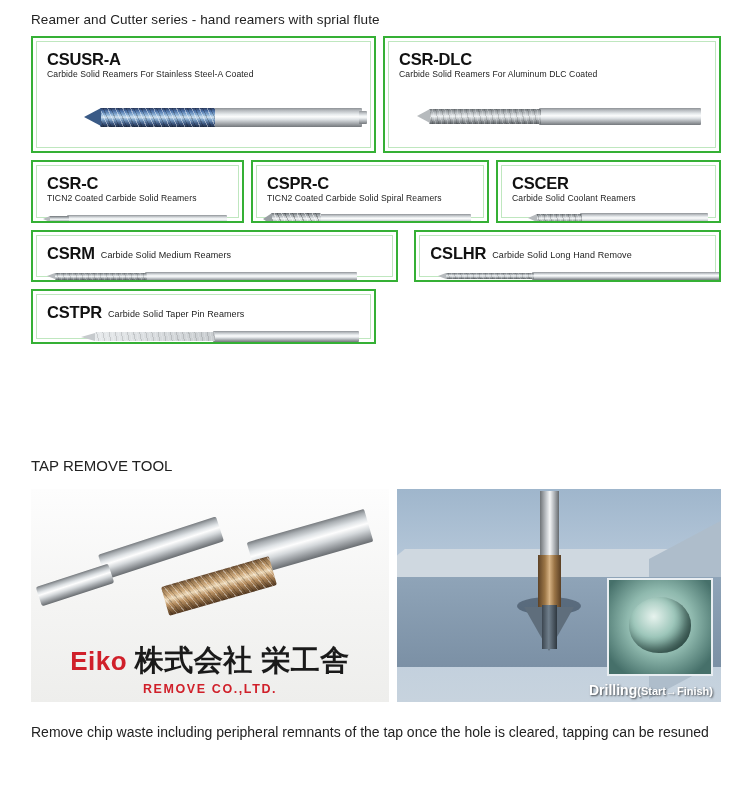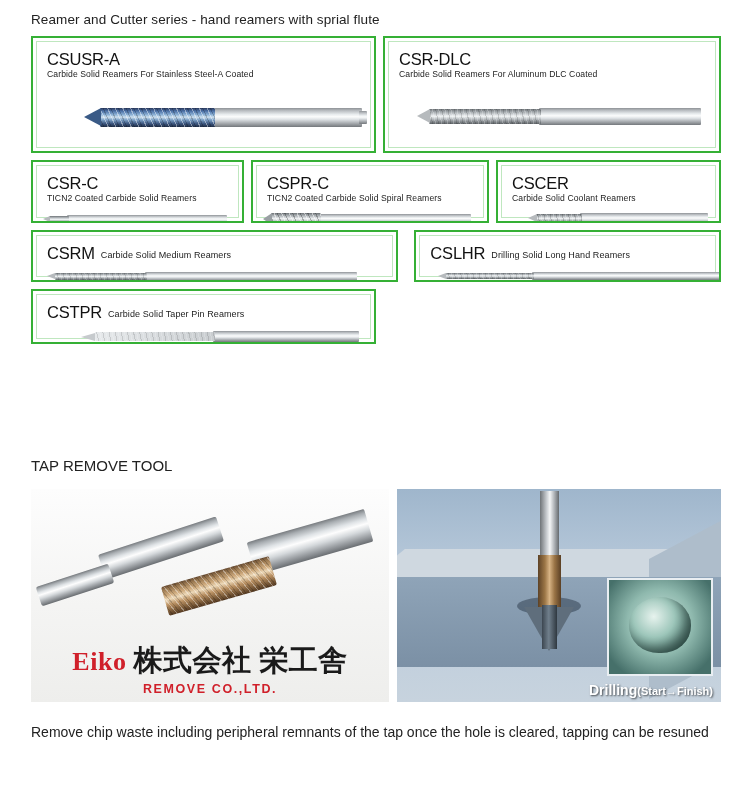--- a/index.html
+++ b/index.html
@@ -31,21 +31,21 @@
     margin-bottom: 7px;
     overflow: hidden;
   }
   .card .inner {
     border: 1px solid #bfe7bf;
     margin: 3px;
     height: calc(100% - 6px);
     position: relative;
   }
   .card-title {
-    font-weight: normal;
+    font-weight: bold;
     font-size: 16.5px;
     color: #111;
     letter-spacing: -0.2px;
   }
   .card-sub {
     font-size: 8.6px;
     color: #222;
     letter-spacing: 0.1px;
   }
   .title-row { display: flex; align-items: baseline; gap: 6px; }
@@ -153,21 +153,21 @@
       #6b4e33 0%, #9a7850 12%, #cfab7e 32%, #ecd8b8 46%,
       #bb9264 64%, #805f3c 84%, #553a22 100%);
   }
   .brand {
     position: absolute; left: 0; bottom: 6px; width: 100%;
     text-align: center;
   }
   .brand-main {
     font-size: 26px; font-weight: bold; letter-spacing: 0.5px;
     color: #d0202a;
-    font-family: Liberation Serif, serif;
+    font-family: Liberation Sans, sans-serif;
   }
   .brand-main .jp-big { color: #1a1a1a; font-size: 29px; }
   .brand-sub {
     font-size: 12.5px; color: #d0202a; letter-spacing: 1.6px;
     margin-top: 1px; font-weight: bold;
   }
 
   
   .wp-top {
     position: absolute; left: -10px; top: 60px; width: 350px; height: 30px;
@@ -334,21 +334,21 @@
             <div class="flute-grey" style="left:18px; top:37px; width:92px; height:7px;"></div>
             <div class="helix steep" style="left:18px; top:37px; width:92px; height:7px; opacity:.45;"></div>
             <div class="tip" style="left:10px; top:37px; border-top:3.5px solid transparent; border-bottom:3.5px solid transparent; border-right:8px solid #b6babd;"></div>
           </div>
         </div>
       </div>
       <div class="card c-right">
         <div class="inner">
           <div class="txtblock title-row">
             <div class="card-title">CSLHR</div>
-            <div class="card-sub">Drilling Solid Long Hand Reamers</div>
+            <div class="card-sub">Carbide Solid Long Hand Remove</div>
           </div>
           <div class="tool">
             <div class="shank" style="left:112px; top:36px; width:200px; height:8px;"></div>
             <div class="flute-grey" style="left:26px; top:37px; width:88px; height:6px;"></div>
             <div class="helix steep" style="left:26px; top:37px; width:88px; height:6px; opacity:.45;"></div>
             <div class="tip" style="left:18px; top:37px; border-top:3px solid transparent; border-bottom:3px solid transparent; border-right:8px solid #b6babd;"></div>
           </div>
         </div>
       </div>
     </div>

